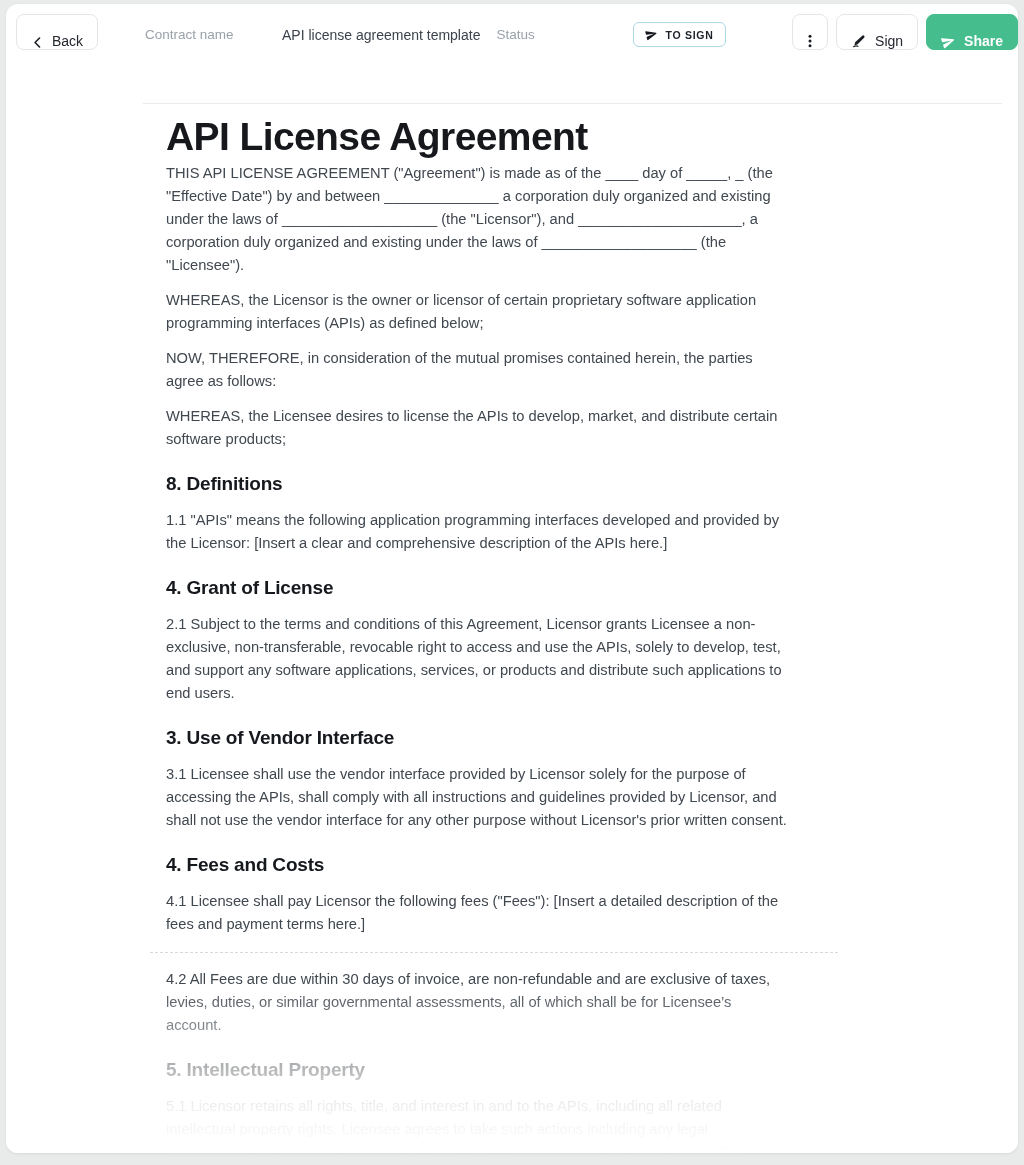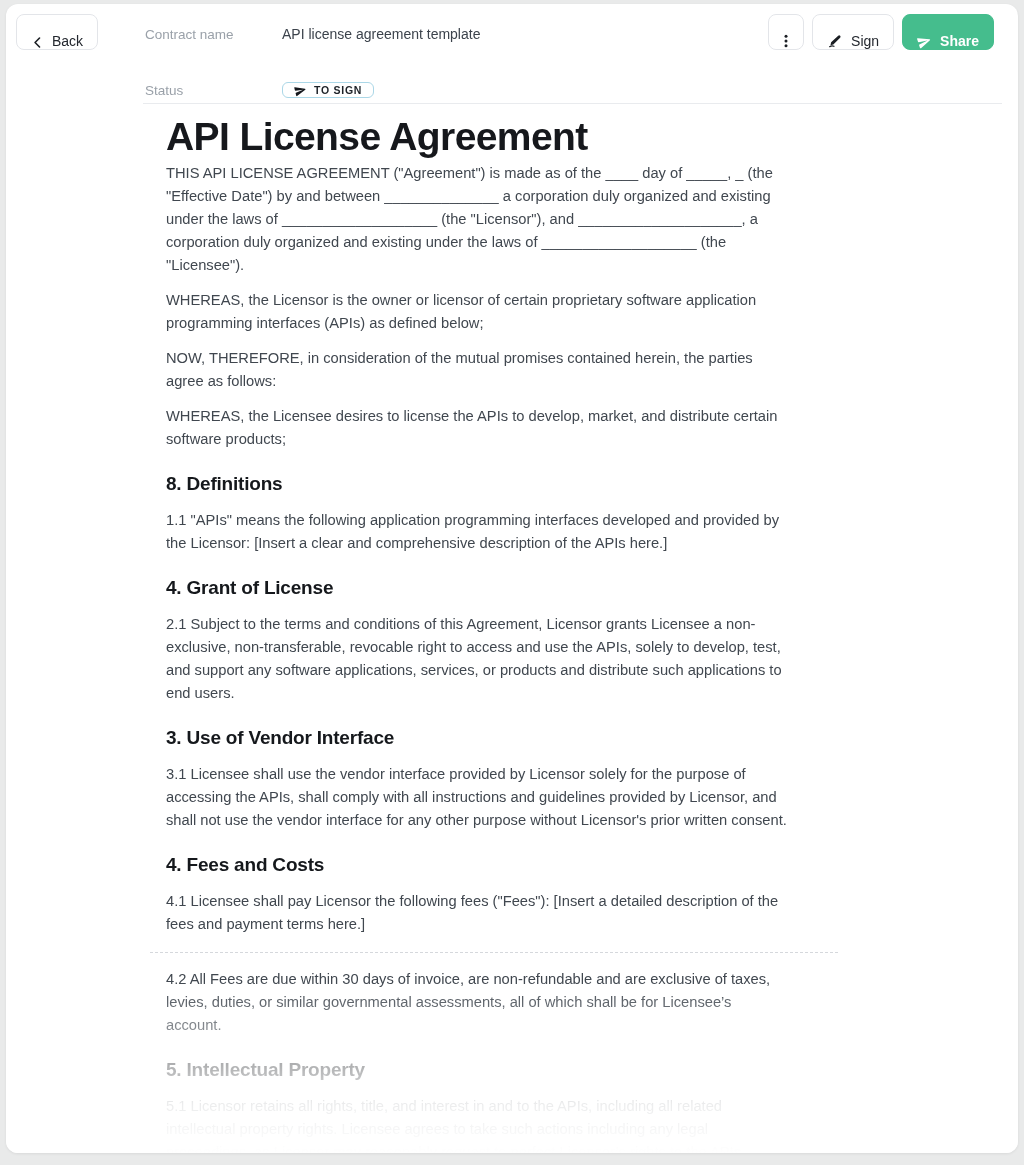--- a/index.html
+++ b/index.html
@@ -26,41 +26,41 @@
     background:#fff;
     border:1px solid #e3e5e9;
     border-radius:8px;
     font-family:"Liberation Sans", sans-serif;
     font-size:14px; font-weight:500; color:#23272e;
     cursor:pointer; white-space:nowrap;
   }
   .back-btn { position:absolute; left:10px; top:10px; }
   .meta {
     position:absolute; left:139px; top:18px;
-    display:flex; flex-direction:column; gap:32px;
+    display:flex; flex-direction:row; gap:16px;
   }
   .meta-row { display:flex; align-items:center; min-height:24px; }
   .meta-label {
     width:137px; flex:0 0 137px;
     font-size:13.5px; color:#9aa1a9;
   }
   .meta-value { font-size:14px; color:#3c434c; }
   .status-badge {
     display:inline-flex; align-items:center; gap:7px;
-    height:16px; padding:0 11px;
+    height:25px; padding:0 11px;
     border:1px solid var(--badge-border, #abd7e7);
     border-radius:6px;
     background:#fff;
     font-size:10.5px; font-weight:700; letter-spacing:.07em;
     color:#1c2127;
     cursor:pointer;
   }
   .status-badge svg { transform: rotate(-14deg); }
   .actions {
-    position:absolute; right:24px; top:10px;
+    position:absolute; right:0; top:10px;
     display:flex; gap:8px; align-items:center;
   }
   .icon-btn {
     width:36px; height:36px; padding:0;
     justify-content:center;
   }
   .share-btn {
     background: var(--share-green, #45bd8d);
     border-color: var(--share-green, #45bd8d);
     color:#fff; font-weight:600;

